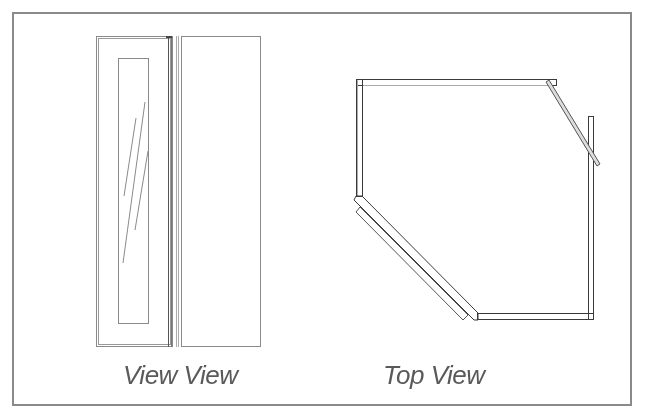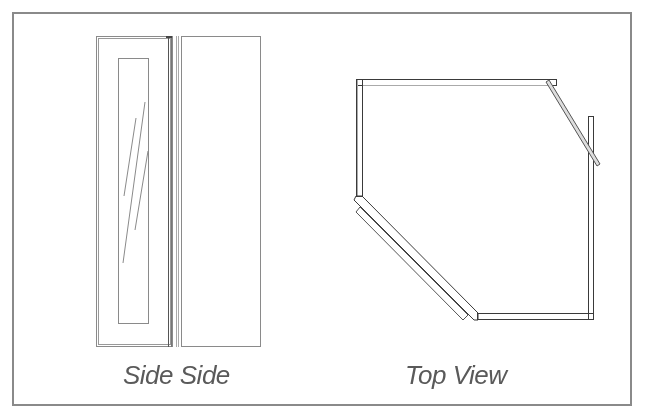--- a/index.html
+++ b/index.html
@@ -30,21 +30,21 @@
     }
     .label {
       position: absolute;
       font-style: italic;
       font-size: 26px;
       color: #5a5a5a;
       letter-spacing: -0.5px;
       white-space: nowrap;
     }
     .label.side { left: 123px; top: 360px; }
-    .label.top  { left: 405px; top: 360px; }
+    .label.top  { left: 383px; top: 360px; }
   </style>
 </head>
 <body>
 
 <div class="frame"></div>
 
 <svg class="drawing" width="646" height="418" viewBox="0 0 646 418" xmlns="http://www.w3.org/2000/svg">
 
   <g fill="none" stroke-width="1">
 
@@ -82,14 +82,14 @@
     <rect x="477.5" y="313.5" width="116" height="6" stroke="#3a3a3a"></rect>
 
     <polygon points="546,82 549,80 600,164 597,166" stroke="#555555" fill="#dddddd"></polygon>
 
     <polygon points="356,196 362,196 478,313 478,320 474,320 354,200" stroke="#3a3a3a"></polygon>
 
     <polygon points="356,212 360,207 468,315 463,320" stroke="#555555"></polygon>
   </g>
 </svg>
 
-<div class="label side">Side Side</div>
+<div class="label side">View View</div>
 <div class="label top">Top View</div>
 
 </body></html>

